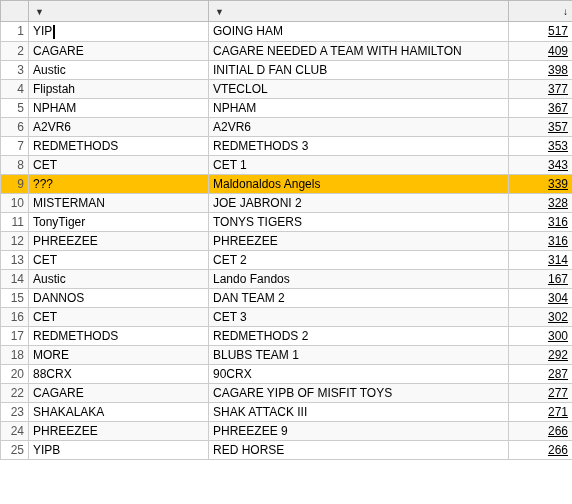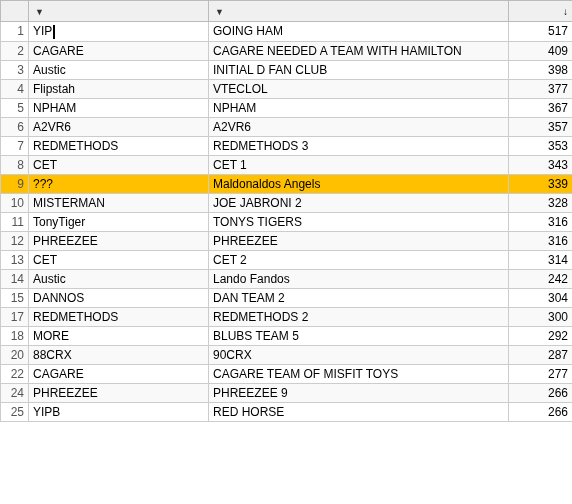--- a/index.html
+++ b/index.html
@@ -54,20 +54,21 @@
       white-space: nowrap;
       overflow: hidden;
       text-overflow: ellipsis;
     }
     tbody td.rank {
       text-align: right;
       color: #555;
     }
     tbody td.points {
       text-align: right;
+      text-decoration: underline;
     }
     .sort-arrow {
       font-size: 10px;
       margin-left: 2px;
     }
     .dropdown-icon {
       font-size: 9px;
       margin-left: 2px;
       color: #333;
     }
@@ -183,51 +184,63 @@
       <tr>
         <td class="rank">13</td>
         <td>CET</td>
         <td>CET 2</td>
         <td class="points">314</td>
       </tr>
       <tr>
         <td class="rank">14</td>
         <td>Austic</td>
         <td>Lando Fandos</td>
-        <td class="points">242</td>
+        <td class="points">167</td>
       </tr>
       <tr>
         <td class="rank">15</td>
         <td>DANNOS</td>
         <td>DAN TEAM 2</td>
         <td class="points">304</td>
       </tr>
       <tr>
+        <td class="rank">16</td>
+        <td>CET</td>
+        <td>CET 3</td>
+        <td class="points">302</td>
+      </tr>
+      <tr>
         <td class="rank">17</td>
         <td>REDMETHODS</td>
         <td>REDMETHODS 2</td>
         <td class="points">300</td>
       </tr>
       <tr>
         <td class="rank">18</td>
         <td>MORE</td>
-        <td>BLUBS TEAM 5</td>
+        <td>BLUBS TEAM 1</td>
         <td class="points">292</td>
       </tr>
       <tr>
         <td class="rank">20</td>
         <td>88CRX</td>
         <td>90CRX</td>
         <td class="points">287</td>
       </tr>
       <tr>
         <td class="rank">22</td>
         <td>CAGARE</td>
-        <td>CAGARE TEAM OF MISFIT TOYS</td>
+        <td>CAGARE YIPB OF MISFIT TOYS</td>
         <td class="points">277</td>
+      </tr>
+      <tr>
+        <td class="rank">23</td>
+        <td>SHAKALAKA</td>
+        <td>SHAK ATTACK III</td>
+        <td class="points">271</td>
       </tr>
       <tr>
         <td class="rank">24</td>
         <td>PHREEZEE</td>
         <td>PHREEZEE 9</td>
         <td class="points">266</td>
       </tr>
       <tr>
         <td class="rank">25</td>
         <td>YIPB</td>

